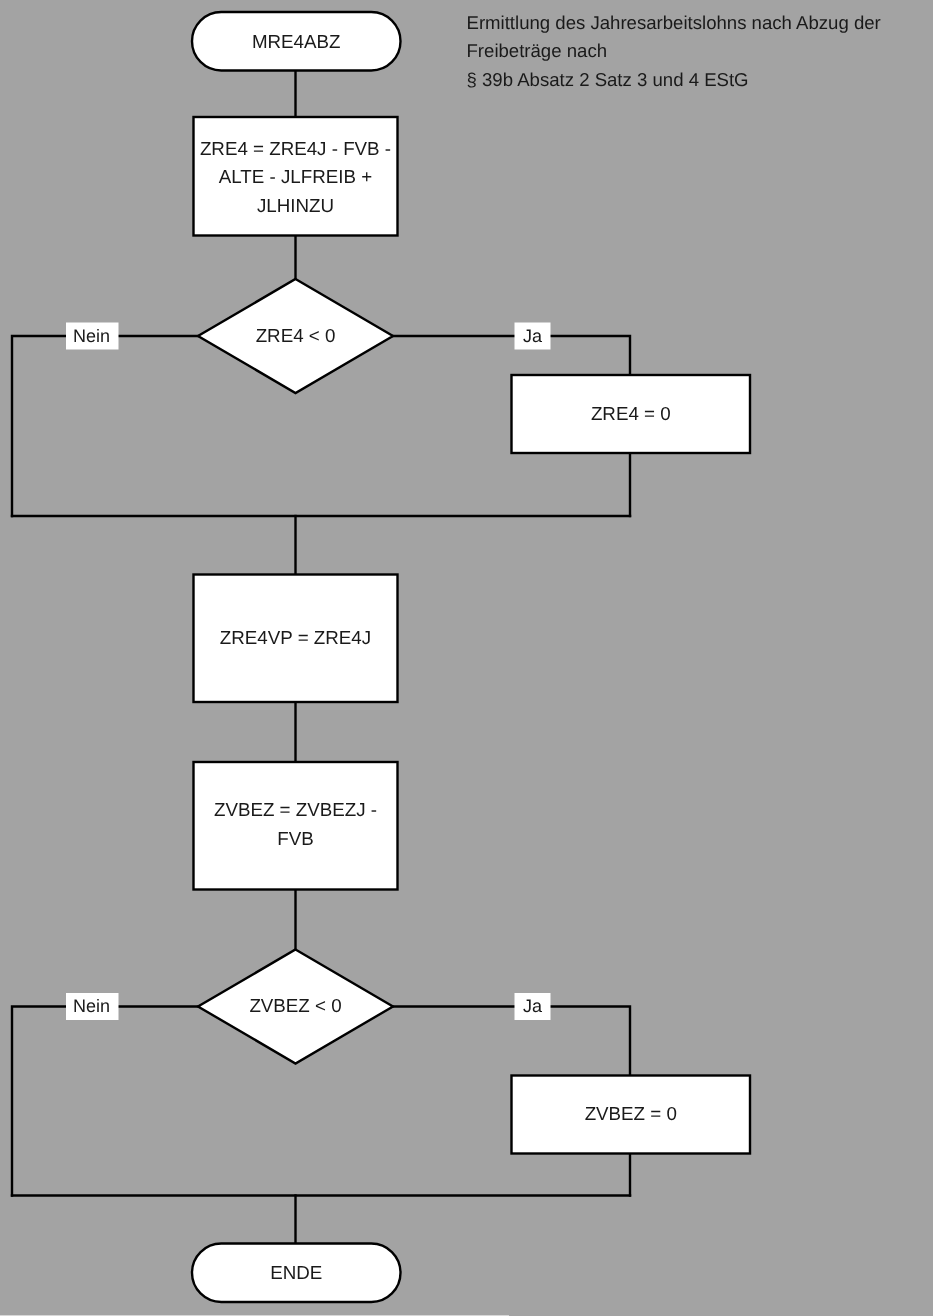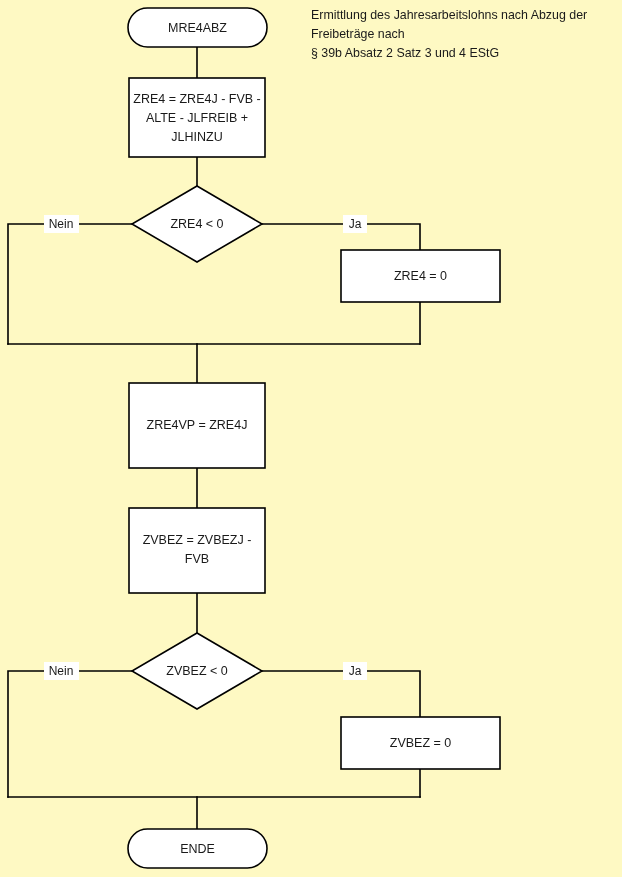--- a/index.html
+++ b/index.html
@@ -8,21 +8,21 @@
     background: #ffffff;
   }
   body {
     font-family: "Liberation Sans", sans-serif;
     color: #1a1a1a;
   }
   #canvas {
     position: relative;
     width: 622px;
     height: 877px;
-    background: #fef9c3;
+    background: #a3a3a3;
     overflow: hidden;
   }
   svg#flow {
     position: absolute;
     left: 0;
     top: 0;
     width: 622px;
     height: 877px;
   }
   .shape-stroke {

